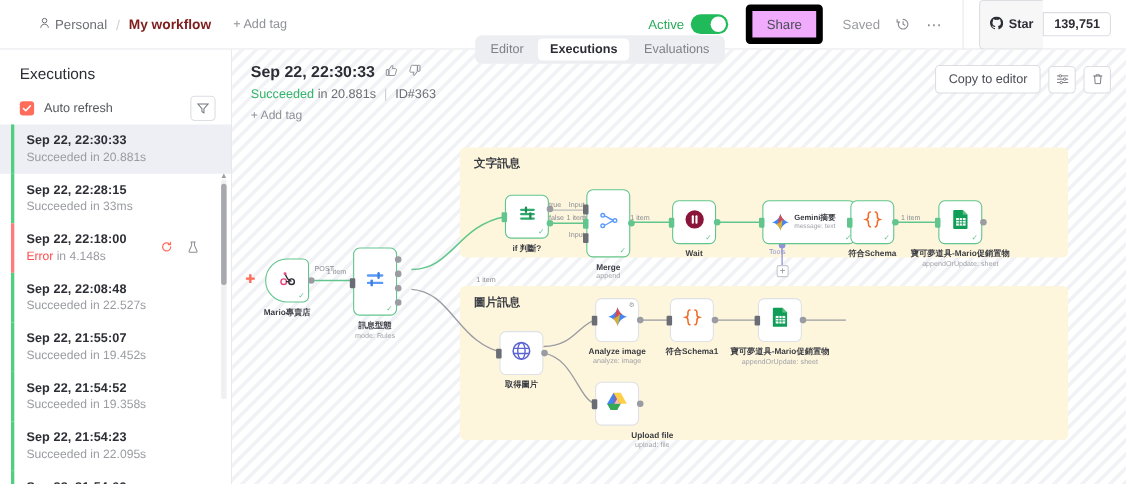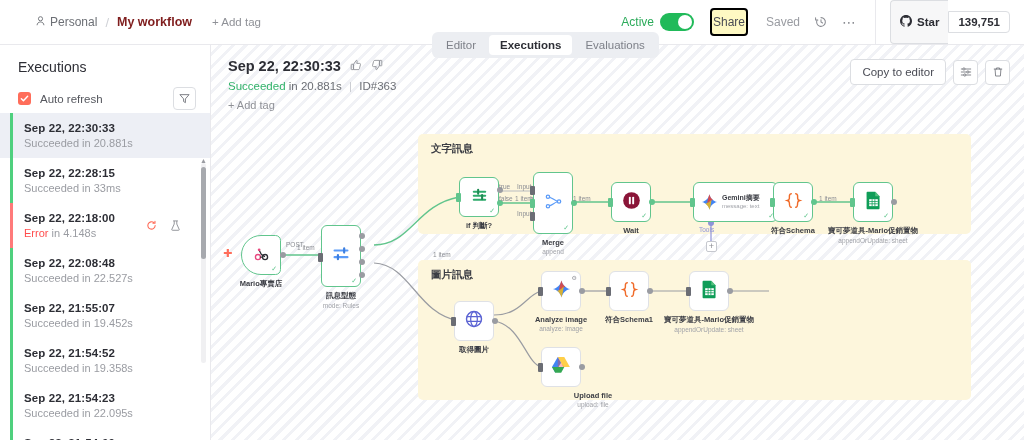--- a/index.html
+++ b/index.html
@@ -27,22 +27,22 @@
   .active-label { color: #2bab5a; font-size: 12px; }
   .toggle {
     width: 34px; height: 18px; border-radius: 9px; background: #21ba5a;
     position: relative; cursor: pointer;
   }
   .toggle::after {
     content: ""; position: absolute; right: 2px; top: 2px;
     width: 14px; height: 14px; border-radius: 50%; background: #fff;
   }
   .btn-share {
-    border: 2px solid #000000; border-radius: 4px; background: #fef9c3;
-    padding: 5px 1px; font-size: 12px; color: #4a4c55; cursor: pointer;
+    border: 6px solid #000000; border-radius: 4px; background: #f0abfc;
+    padding: 5px 13px; font-size: 12px; color: #4a4c55; cursor: pointer;
   }
   .saved-txt { color: #9a9ca2; font-size: 12px; margin-left: 18px; }
   .icon-btn {
     margin-left: 14px; color: #8b8d93; cursor: pointer;
     display: flex; align-items: center; justify-content: center;
   }
   .dots { letter-spacing: 1px; font-size: 14px; color: #8b8d93; }
   .gh-sep { width: 1px; height: 45px; background: #e9e9ed; margin-left: 18px; }
   .gh-wrap { display: flex; align-items: center; margin: 0 14px 0 14px; }
   .gh-star {

